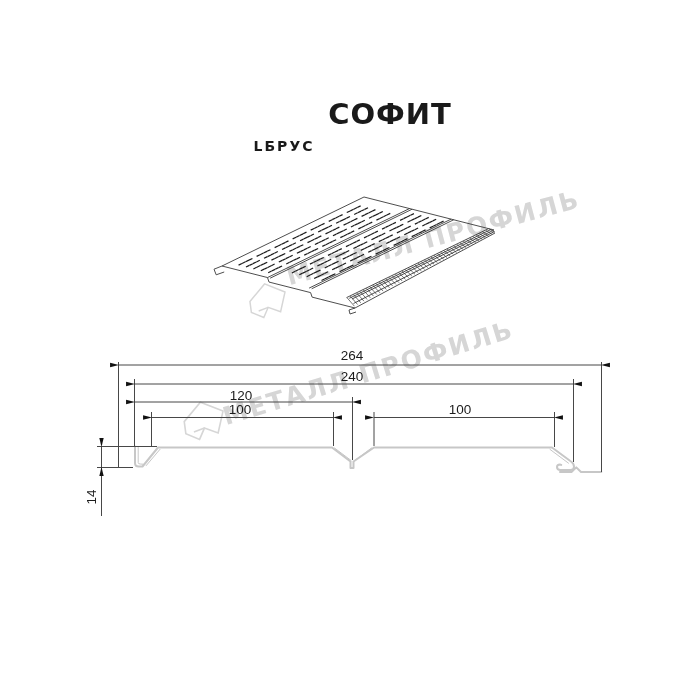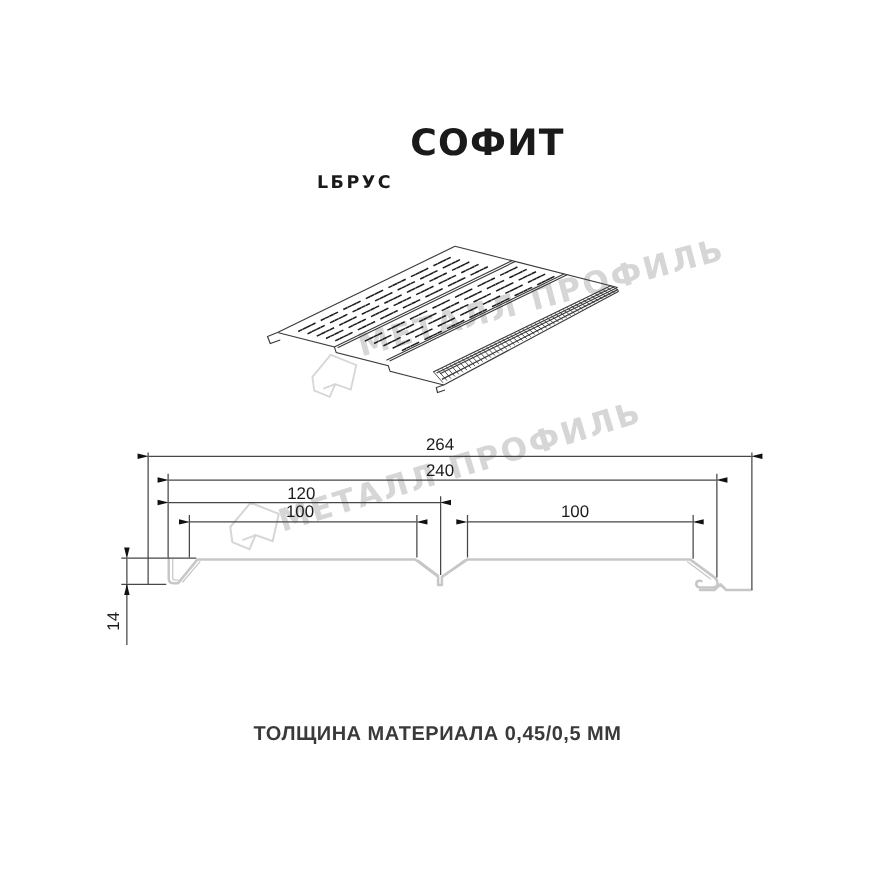--- a/index.html
+++ b/index.html
@@ -447,14 +447,13 @@
 
       <text x="352" y="360" text-anchor="middle">264</text>
       <text x="352" y="381" text-anchor="middle">240</text>
       <text x="241" y="399.5" text-anchor="middle">120</text>
       <text x="240" y="413.5" text-anchor="middle">100</text>
       <text x="460" y="413.5" text-anchor="middle">100</text>
       <text transform="translate(95.5,497) rotate(-90)" text-anchor="middle">14</text>
     </g>
   </svg>
 
-  <div class="footer">ТОЛЩИНА МАТЕРИАЛА 0,45/0,5 ММ</div>
 </div>
 
 </body></html>

